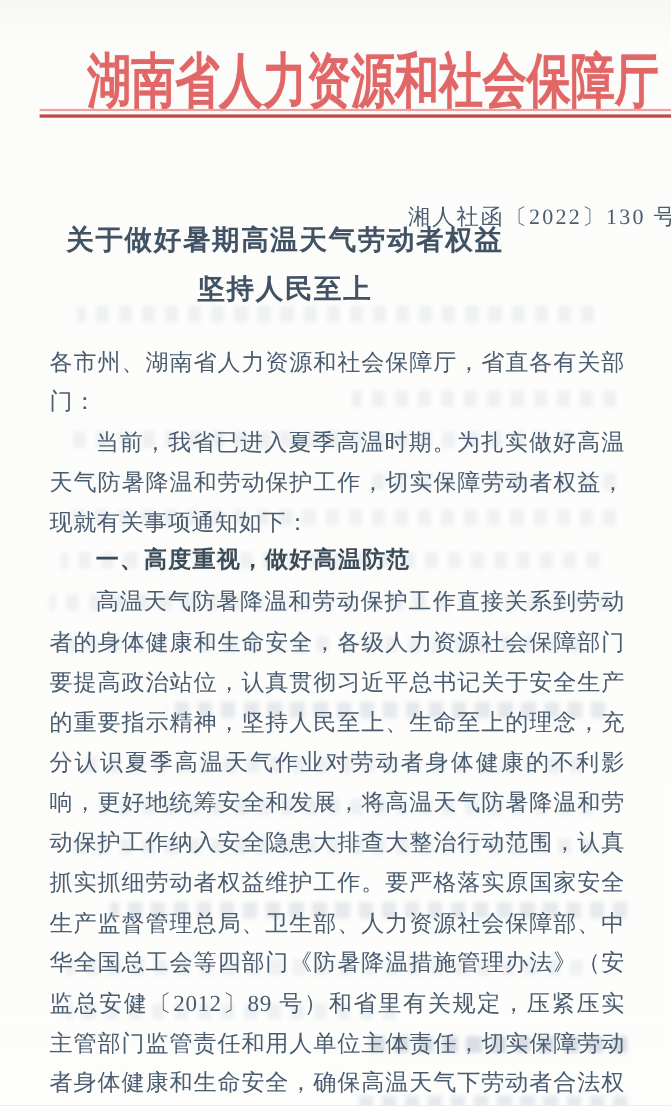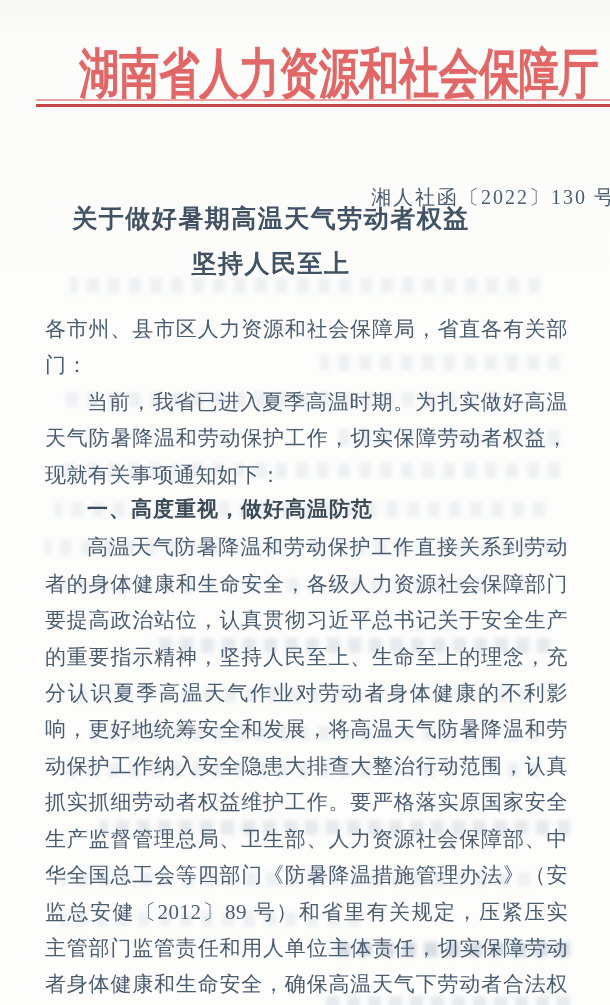--- a/index.html
+++ b/index.html
@@ -58,21 +58,21 @@
     font-size: 20px;
     letter-spacing: 2px;
     color: #4a5c70;
     margin-top: 48px;
   }
 
   
   .doc-title {
     position: absolute;
     top: 196px;
-    left: 12px;
+    left: 0;
     width: 518px;
     text-align: center;
     font-size: 25px;
     font-weight: bold;
     color: #41526486;
     color: #415264;
     letter-spacing: 1.5px;
     line-height: 45px;
   }
 
@@ -132,21 +132,21 @@
   </div>
 
   <div class="doc-number">湘人社函〔2022〕130 号</div>
 
   <div class="doc-title">
     <div>关于做好暑期高温天气劳动者权益</div>
     <div>坚持人民至上</div>
   </div>
 
   <div class="body-text">
-    <p class="salutation">各市州、县市区人力资源和社会保障局，省直各有关部门：</p>
+    <p class="salutation">各市州、湖南省人力资源和社会保障厅，省直各有关部门：</p>
     <p class="para">当前，我省已进入夏季高温时期。为扎实做好高温天气防暑降温和劳动保护工作，切实保障劳动者权益，现就有关事项通知如下：</p>
     <p class="sec-heading">一、高度重视，做好高温防范</p>
     <p class="para">高温天气防暑降温和劳动保护工作直接关系到劳动者的身体健康和生命安全，各级人力资源社会保障部门要提高政治站位，认真贯彻习近平总书记关于安全生产的重要指示精神，坚持人民至上、生命至上的理念，充分认识夏季高温天气作业对劳动者身体健康的不利影响，更好地统筹安全和发展，将高温天气防暑降温和劳动保护工作纳入安全隐患大排查大整治行动范围，认真抓实抓细劳动者权益维护工作。要严格落实原国家安全生产监督管理总局、卫生部、人力资源社会保障部、中华全国总工会等四部门《防暑降温措施管理办法》（安监总安健〔2012〕89 号）和省里有关规定，压紧压实主管部门监管责任和用人单位主体责任，切实保障劳动者身体健康和生命安全，确保高温天气下劳动者合法权益得到有力维护。</p>
 
   </div>
 
   <div class="ghost g-faint" style="left:70px;  top:278px; width:470px;"></div>
   <div class="ghost g-faint" style="left:320px; top:355px; width:240px;"></div>
   <div class="ghost g-faint" style="left:60px;  top:392px; width:480px;"></div>
   <div class="ghost g-faint" style="left:330px; top:430px; width:230px;"></div>

